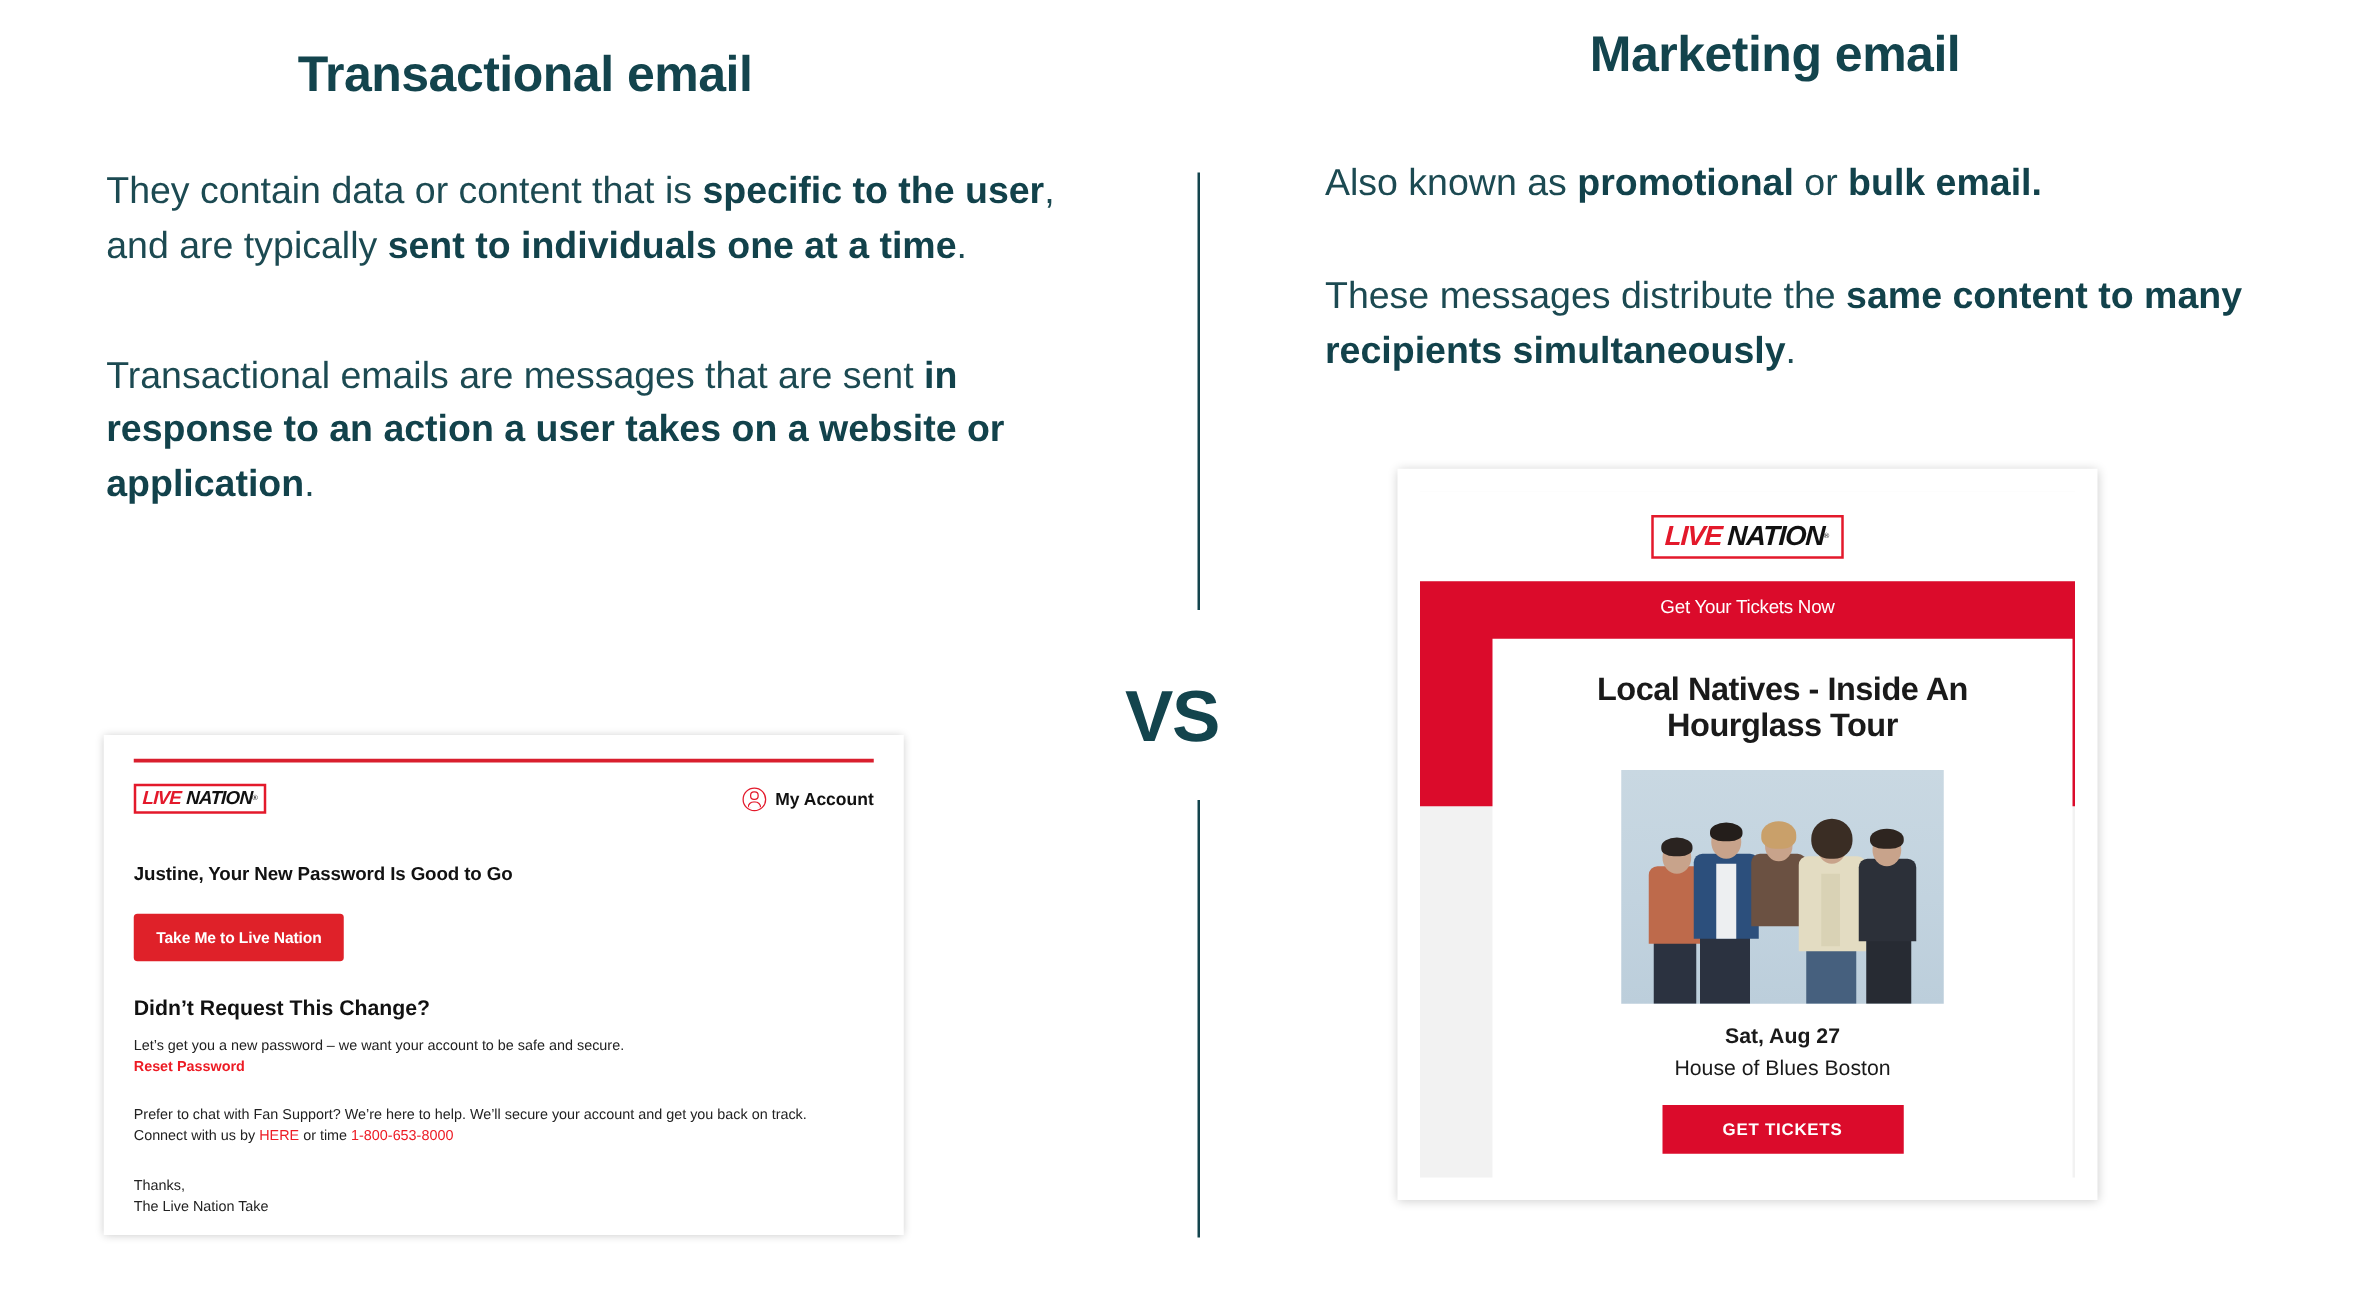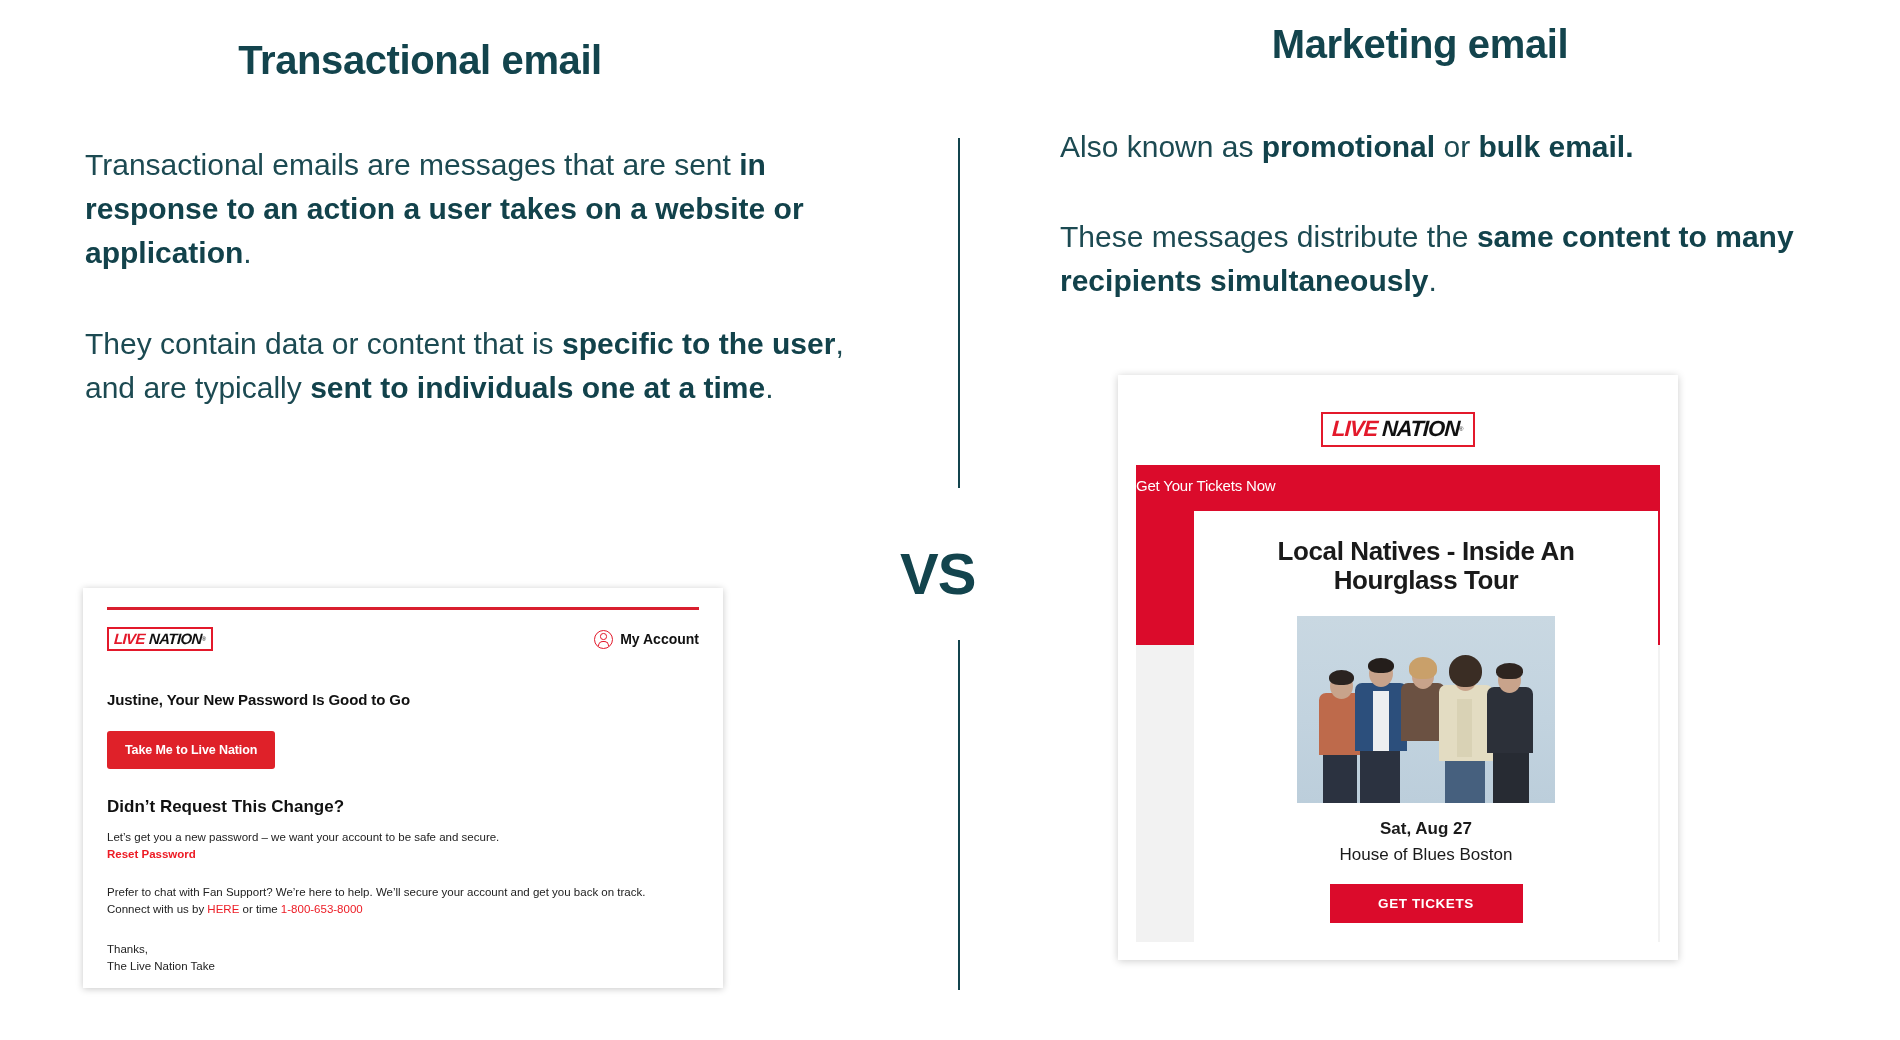--- a/index.html
+++ b/index.html
@@ -226,21 +226,21 @@
   .ln-logo-lg .live, .ln-logo-lg .nation { font-size: 22px; letter-spacing: -0.9px; }
 
   .mkt-redband {
     position: relative;
     background: #DB0B2B;
     height: 180px;
   }
   .mkt-band-title {
     color: #ffffff;
     font-size: 15px;
-    text-align: left;
+    text-align: center;
     padding-top: 12px;
     letter-spacing: -0.2px;
   }
   .mkt-white-panel {
     position: absolute;
     left: 58px;
     right: 2px;
     top: 46px;
     background: #ffffff;
     padding: 20px 22px 26px 22px;
@@ -295,26 +295,26 @@
 </style>
 </head>
 <body>
 
 <div class="board">
 
   <div class="col col-left">
 
     <h1 class="col-title">Transactional email</h1>
 
+    <p class="para p2">
+      <span>They contain data or content that is </span><b>specific to the user</b><span>, and are typically </span><b>sent to individuals one at a time</b><span>.</span>
+    </p>
+
     <p class="para p1">
       <span>Transactional emails are messages that are sent </span><b>in response to an action a user takes on a website or application</b><span>.</span>
-    </p>
-
-    <p class="para p2">
-      <span>They contain data or content that is </span><b>specific to the user</b><span>, and are typically </span><b>sent to individuals one at a time</b><span>.</span>
     </p>
 
     <div class="txn-card">
 
       <div class="txn-rule"></div>
 
       <div class="txn-head">
         <div class="ln-logo">
           <span class="live">LIVE</span>
             <span class="nation">NATION</span>

